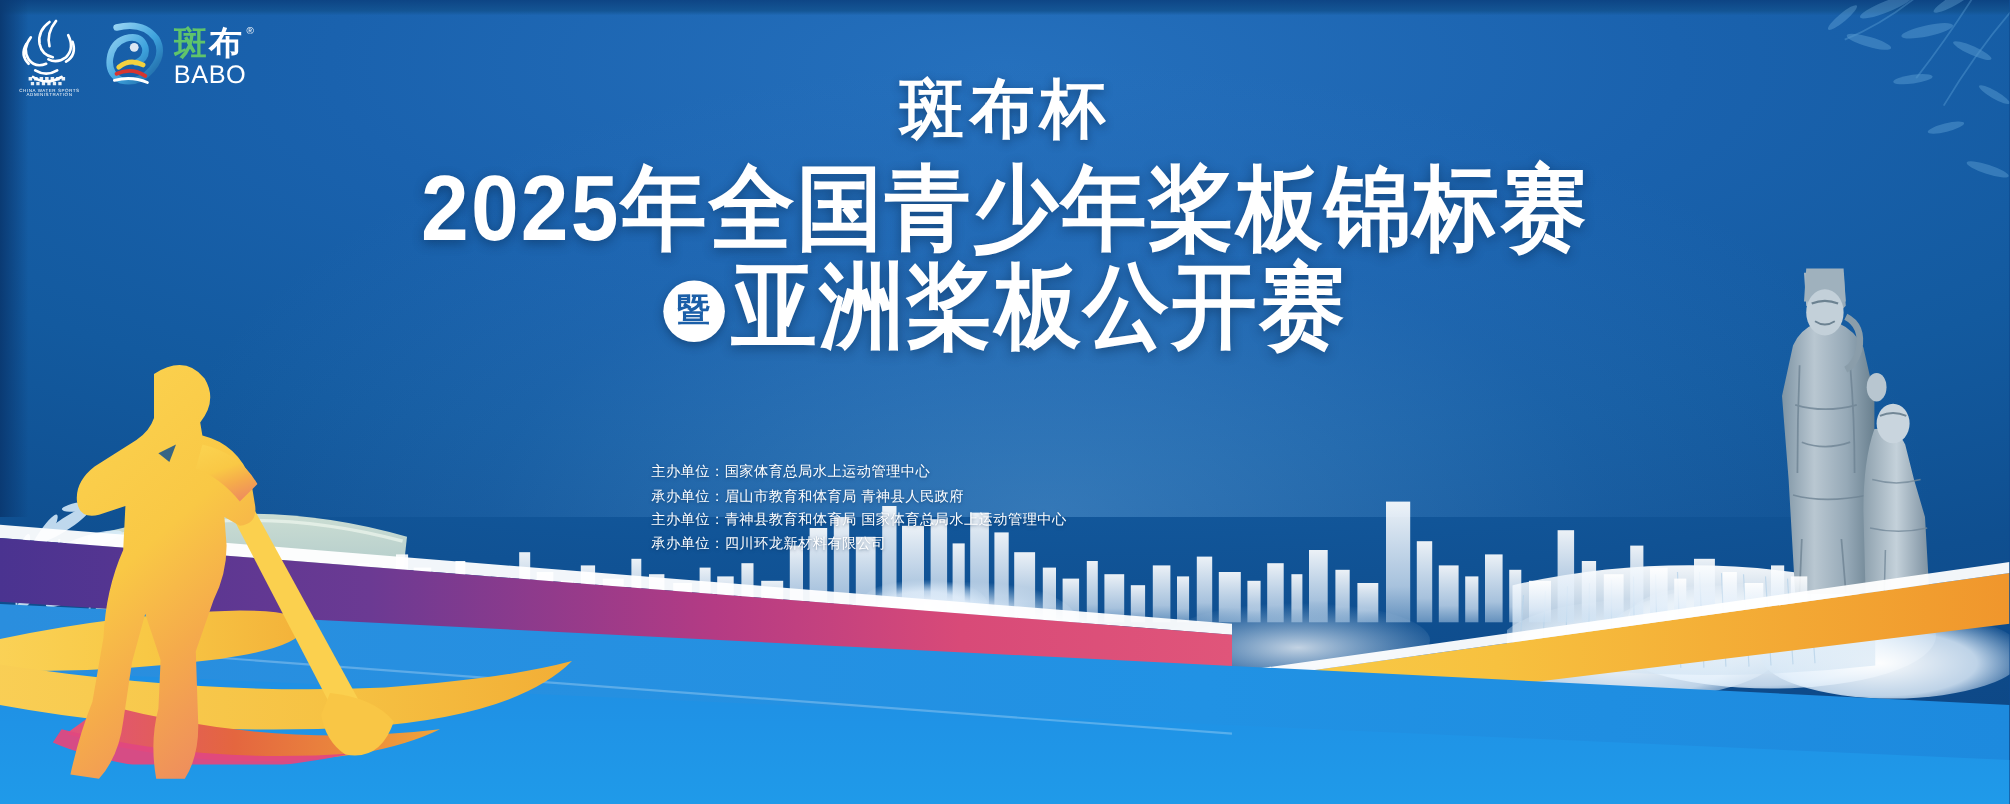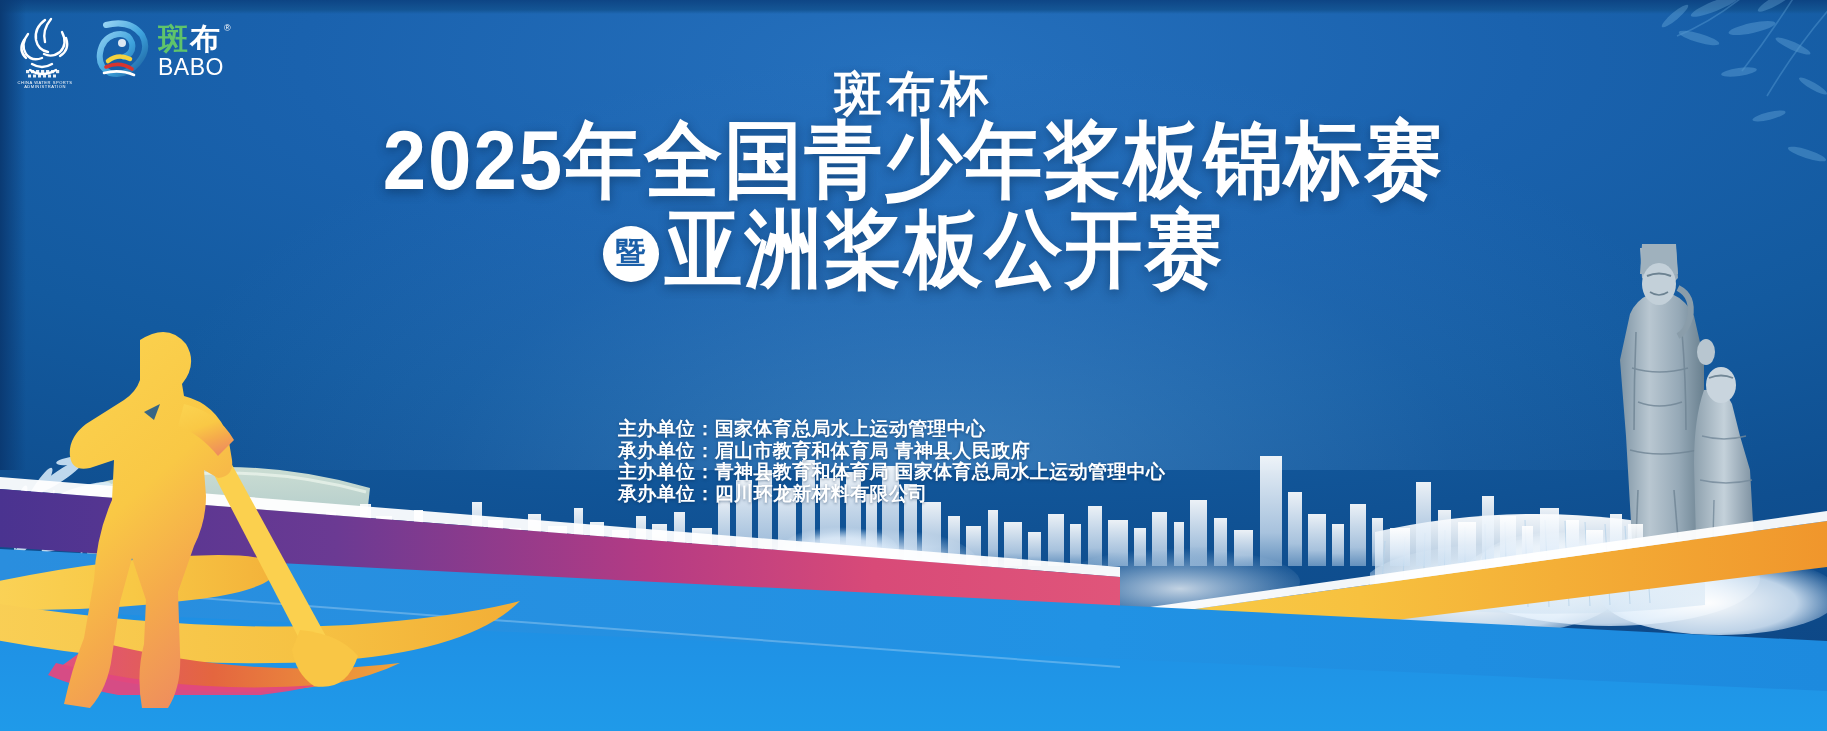--- a/index.html
+++ b/index.html
@@ -100,24 +100,24 @@
   .babo-word svg{display:block;}
 
   
   .title-block{
     position:absolute;left:0;right:0;top:70px;
     text-align:center;z-index:30;
     color:#ffffff;
     font-family:"Liberation Sans","DejaVu Sans",sans-serif;
   }
   .t-line1{
-    font-size:48px;line-height:1.0;font-weight:bold;
+    font-size:59px;line-height:1.0;font-weight:bold;
     letter-spacing:5px;
     text-shadow:0 3px 9px rgba(4,30,62,.45);
-    margin-bottom:2px;
+    margin-bottom:20px;
   }
   .t-line2{
     font-size:78px;line-height:1.04;font-weight:bold;
     letter-spacing:2px;
     text-shadow:0 3px 10px rgba(4,30,62,.45);
     transform:scaleY(1.08);
     margin-bottom:8px;
   }
   .t-line3{
     display:flex;align-items:center;justify-content:center;gap:4px;
@@ -135,27 +135,26 @@
   .t-line3-text{
     font-size:78px;line-height:1.04;font-weight:bold;letter-spacing:2px;
     text-shadow:0 3px 10px rgba(4,30,62,.45);
     transform:scaleY(1.08);
   }
 
   
   .org-block{
     position:absolute;left:592px;top:418px;z-index:30;
     color:#ffffff;
-    font-size:19px;
+    font-size:13px;
     line-height:21.5px;
-    font-weight:bold;
+    font-weight:normal;
     letter-spacing:.35px;
     text-shadow:0 1px 3px rgba(6,40,80,.55);
     white-space:nowrap;
-    margin-left:26px;
   }
   .org-line{display:block;}
   .org-label{display:inline;}
   .org-value{display:inline;}
 </style>
 </head>
 <body>
 
 <div id="banner">
 

